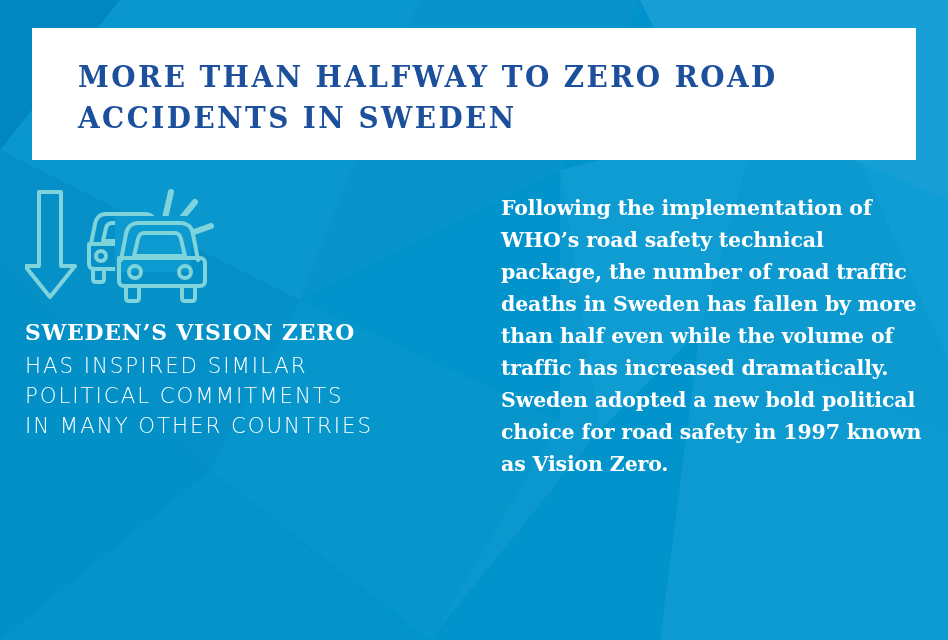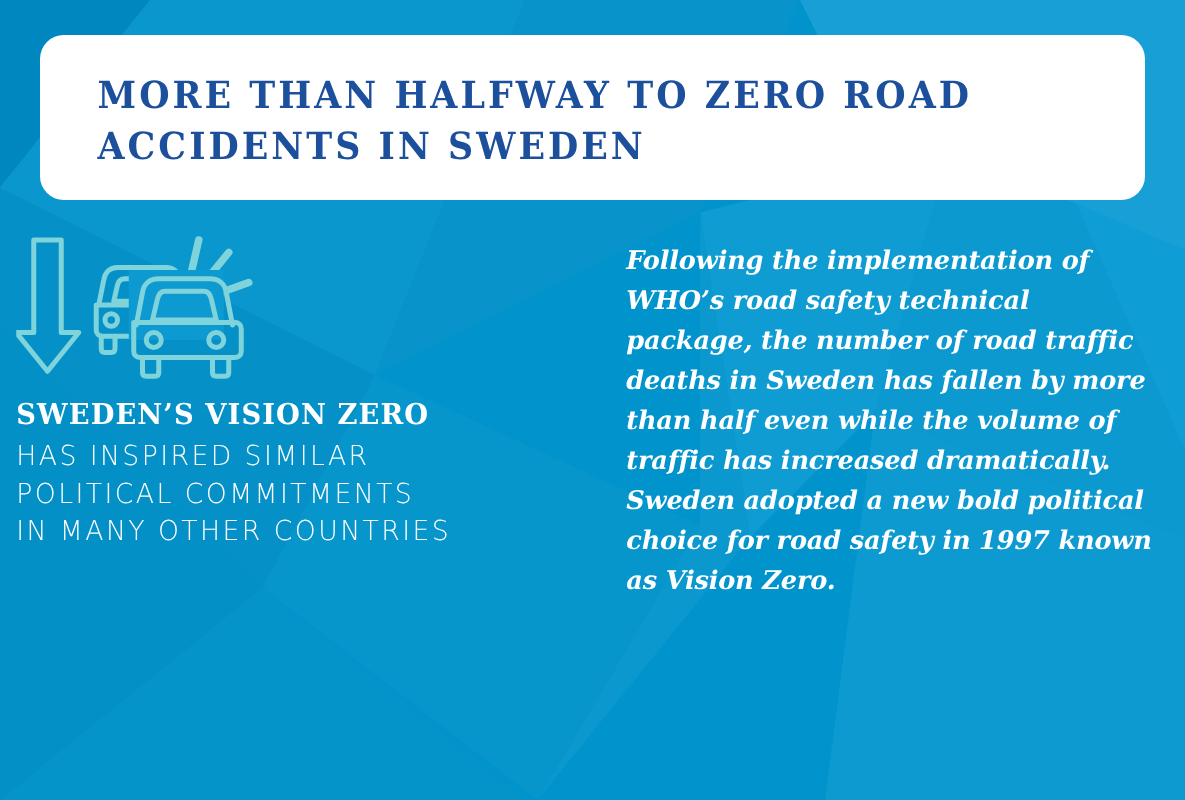--- a/index.html
+++ b/index.html
@@ -28,21 +28,20 @@
 
   
   .title-panel {
     position: absolute;
     left: 32px;
     top: 28px;
     width: 884px;
     height: 132px;
     background: #ffffff;
     z-index: 2;
-    border-radius: 19px;
   }
 
   .title-text {
     position: absolute;
     left: 46px;
     top: 28px;
     width: 800px;
     margin: 0;
     color: #1c4f9c;
     font-family: "DejaVu Serif", serif;
@@ -52,21 +51,21 @@
     line-height: 41px;
     text-transform: uppercase;
     transform: scaleX(0.93);
     transform-origin: left top;
     white-space: pre-line;
   }
 
   
   .left-col {
     position: absolute;
-    left: 13px;
+    left: 25px;
     top: 186px;
     width: 440px;
     z-index: 2;
   }
 
   .icon-block {
     position: relative;
     width: 200px;
     height: 118px;
   }
@@ -110,21 +109,20 @@
   }
 
   .body-par {
     margin: 0;
     color: #ffffff;
     font-family: "DejaVu Serif", serif;
     font-size: 20.5px;
     font-weight: bold;
     line-height: 32px;
     letter-spacing: -0.15px;
-    font-style: italic;
   }
 
   .body-par + .body-par { margin-top: 27px; }
 </style>
 </head>
 <body>
 
 <div id="infographic">
 
   <svg class="bg-facets" width="948" height="640" viewBox="0 0 948 640" preserveAspectRatio="none">

